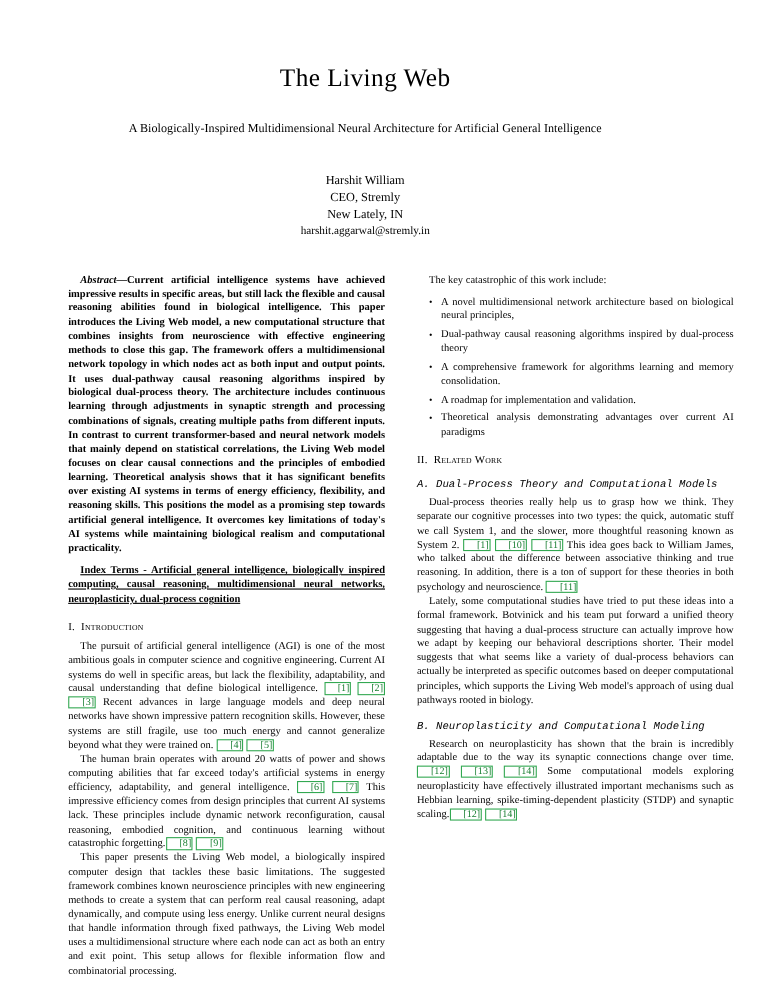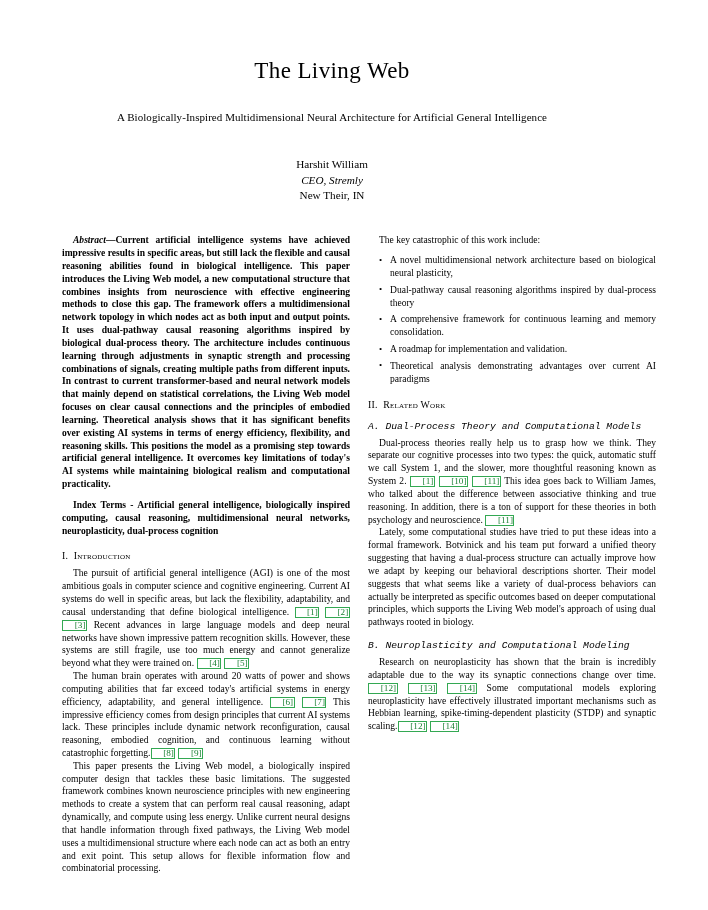--- a/index.html
+++ b/index.html
@@ -39,28 +39,28 @@
     font-weight: normal;
     margin: 0 0 32px 0;
     line-height: 1.2;
     letter-spacing: 0.05px;
   }
   .author-block {
     font-size: 11.2px;
     line-height: 1.42;
   }
   .author-name { display: block; }
-  .author-role { display: block; font-style: italic; }
+  .author-role { display: block; }
   .author-location { display: block; }
   .author-email { display: block; font-size: 10.2px; }
 
   
   .columns {
     display: flex;
-    gap: 18px;
+    gap: 29px;
     padding: 30px 58px 0 58px;
     box-sizing: border-box;
   }
   .col {
     width: 288px;
     flex: 0 0 288px;
   }
 
   p {
     margin: 0;
@@ -77,20 +77,21 @@
     text-indent: 11px;
   }
   .abstract .lead {
     font-weight: bold;
     font-style: italic;
   }
   .index-terms {
     font-weight: bold;
     text-indent: 11px;
     margin-top: 8px;
+    text-decoration: underline;
   }
 
   h2.section-head {
     font-size: 9.9px;
     font-weight: normal;
     font-variant: small-caps;
     margin: 13px 0 6px 0;
     letter-spacing: 0.25px;
   }
   h3.subsection-head {
@@ -138,21 +139,22 @@
 <body>
 
 <div class="page">
 
   <div class="title-block">
     <h1 class="paper-title">The Living Web</h1>
     <div class="paper-subtitle">A Biologically-Inspired Multidimensional Neural Architecture for Artificial General Intelligence</div>
     <div class="author-block">
       <span class="author-name">Harshit William</span>
       <span class="author-role">CEO, Stremly</span>
-      <span class="author-location">New Their, IN</span>
+      <span class="author-location">New Lately, IN</span>
+      <span class="author-email">harshit.aggarwal@stremly.in</span>
     </div>
   </div>
 
   <div class="columns">
 
     <div class="col">
       <p class="abstract">
         <span class="lead"><span>Abstract</span><span>—</span></span><span>Current artificial intelligence systems have achieved impressive results in specific areas, but still lack the flexible and causal reasoning abilities found in biological intelligence. This paper introduces the Living Web model, a new computational structure that combines insights from neuroscience with effective engineering methods to close this gap. The framework offers a multidimensional network topology in which nodes act as both input and output points. It uses dual-pathway causal reasoning algorithms inspired by biological dual-process theory. The architecture includes continuous learning through adjustments in synaptic strength and processing combinations of signals, creating multiple paths from different inputs. In contrast to current transformer-based and neural network models that mainly depend on statistical correlations, the Living Web model focuses on clear causal connections and the principles of embodied learning. Theoretical analysis shows that it has significant benefits over existing AI systems in terms of energy efficiency, flexibility, and reasoning skills. This positions the model as a promising step towards artificial general intelligence. It overcomes key limitations of today's AI systems while maintaining biological realism and computational practicality.</span>
       </p>
       <p class="index-terms">
@@ -169,23 +171,23 @@
           <p>This paper presents the Living Web model, a biologically inspired computer design that tackles these basic limitations. The suggested framework combines known neuroscience principles with new engineering methods to create a system that can perform real causal reasoning, adapt dynamically, and compute using less energy. Unlike current neural designs that handle information through fixed pathways, the Living Web model uses a multidimensional structure where each node can act as both an entry and exit point. This setup allows for flexible information flow and combinatorial processing.</p>
         </div>
     </div>
 
     <div class="col">
       <div id="intro-right">
           <p>The key catastrophic of this work include:</p>
         </div>
 
       <ul class="contrib-list" id="contrib-list">
-          <li>A novel multidimensional network architecture based on biological neural plasticity,</li>
+          <li>A novel multidimensional network architecture based on biological neural principles,</li>
           <li>Dual-pathway causal reasoning algorithms inspired by dual-process theory</li>
-          <li>A comprehensive framework for continuous learning and memory consolidation.</li>
+          <li>A comprehensive framework for algorithms learning and memory consolidation.</li>
           <li>A roadmap for implementation and validation.</li>
           <li>Theoretical analysis demonstrating advantages over current AI paradigms</li>
         </ul>
 
       <h2 class="section-head">
         <span>II.</span>&nbsp;&nbsp;<span>Related Work</span>
       </h2>
 
       <div id="related-work">
           <h3 class="subsection-head">A. Dual-Process Theory and Computational Models</h3>

